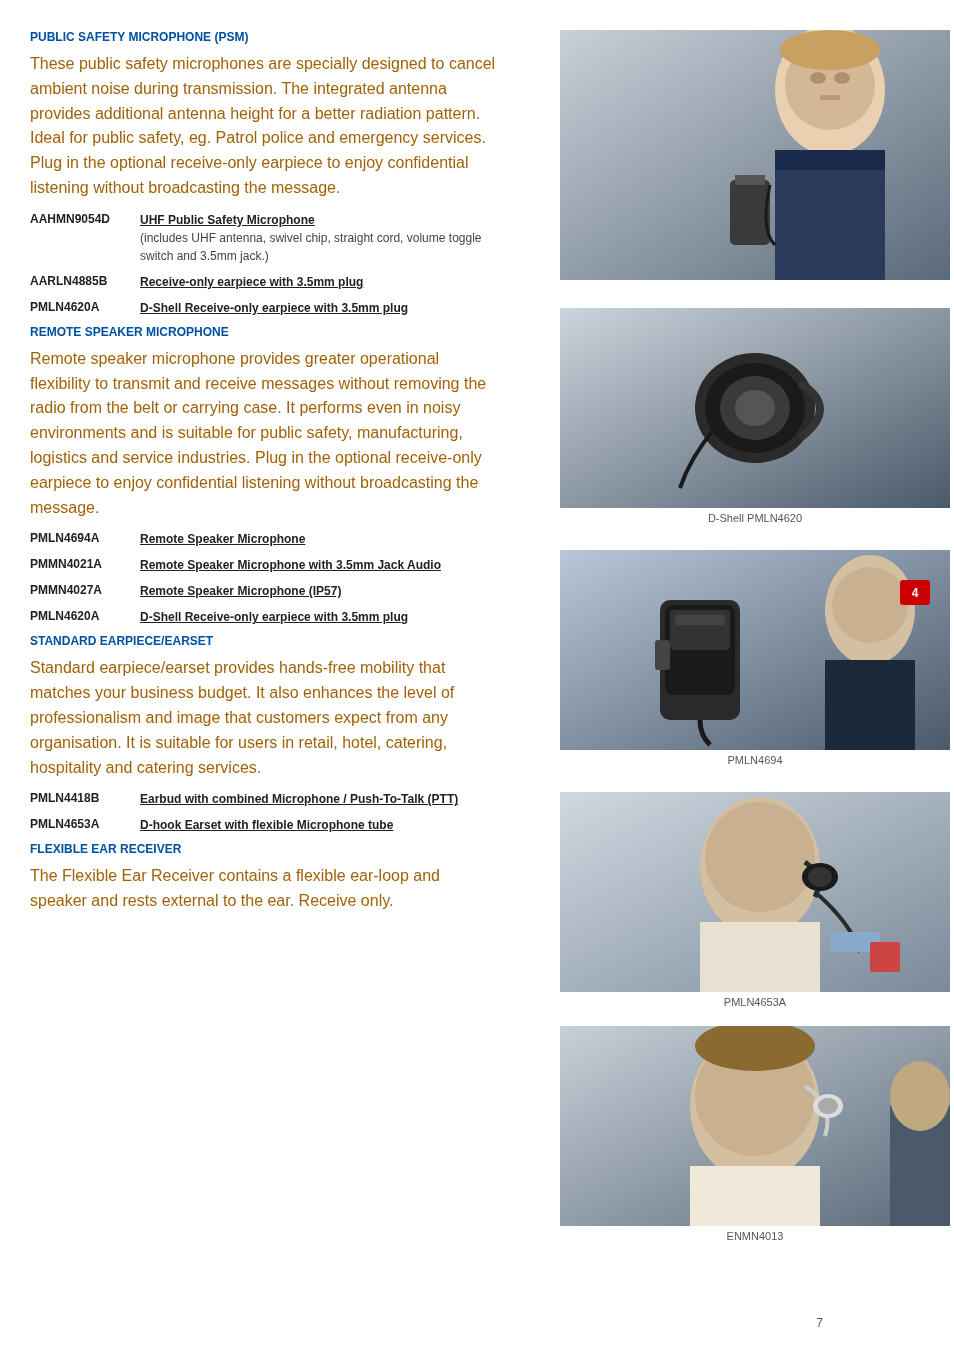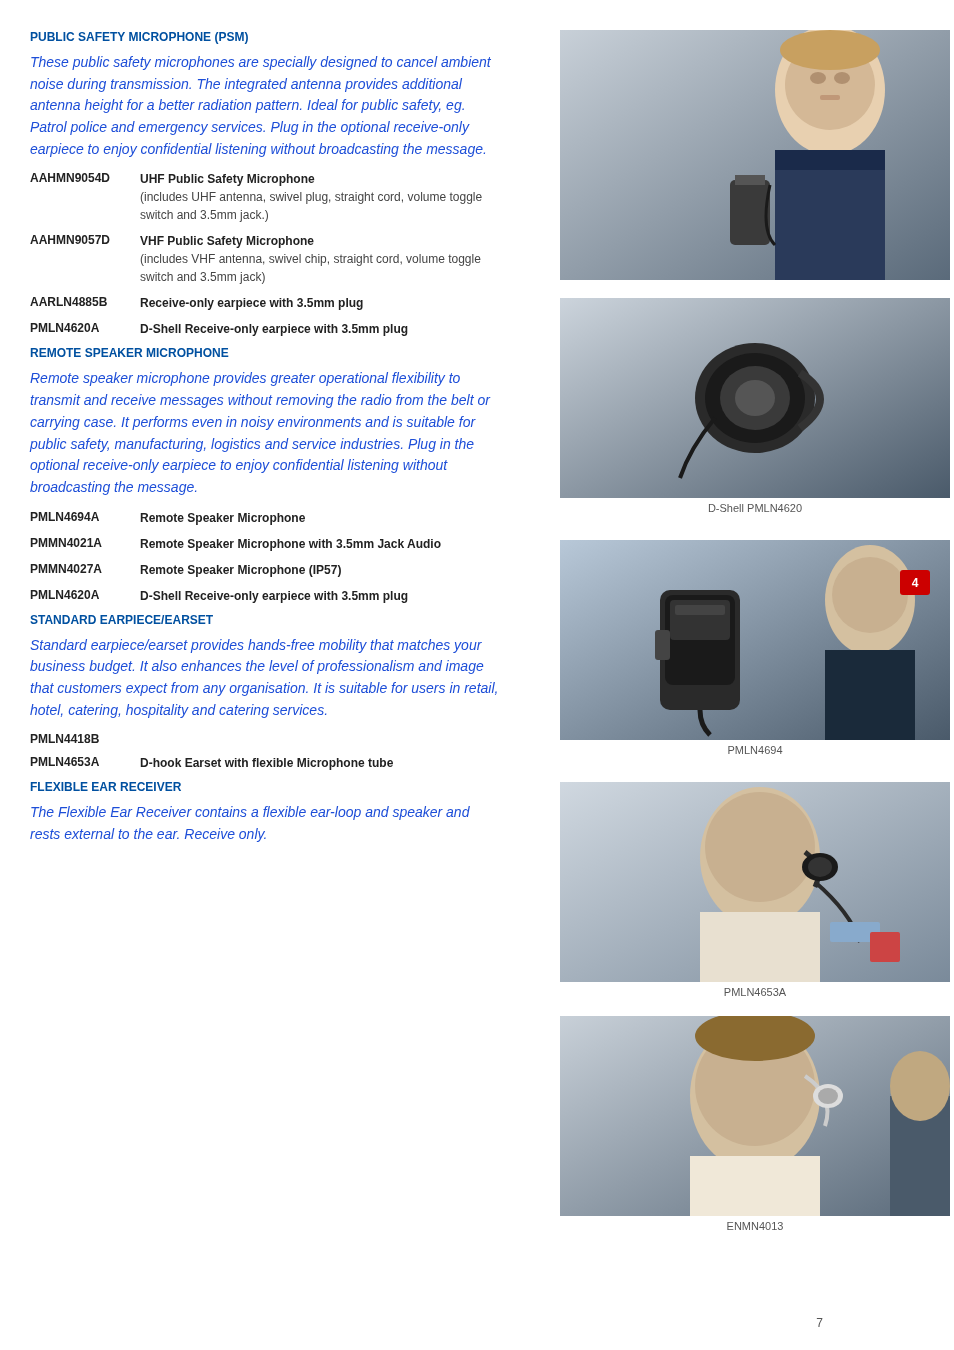--- a/index.html
+++ b/index.html
@@ -36,25 +36,24 @@
       font-weight: bold;
       color: #0050a0;
       text-transform: uppercase;
       margin-bottom: 8px;
       margin-top: 22px;
     }
     .section-title:first-child {
       margin-top: 0;
     }
     .section-desc {
-      font-size: 14px;
+      font-size: 16px;
       line-height: 1.55;
-      color: #1d4ed8;
+      color: #a16207;
       margin-bottom: 10px;
-      font-style: italic;
     }
     .product-row {
       display: flex;
       margin-bottom: 8px;
       align-items: flex-start;
     }
     .product-code {
       font-size: 12px;
       font-weight: bold;
       color: #222;
@@ -68,20 +67,21 @@
       flex: 1;
       line-height: 1.5;
     }
     .product-desc .sub-desc {
       font-weight: normal;
       display: block;
       color: #444;
     }
     .product-desc strong {
       font-weight: bold;
+      text-decoration: underline;
     }
     .image-block {
       margin-bottom: 18px;
       text-align: center;
     }
     .image-caption {
       font-size: 11px;
       color: #555;
       text-align: center;
       margin-top: 4px;
@@ -109,31 +109,24 @@
   <div class="left-col">
 
     <div class="section">
       <div class="section-title">PUBLIC SAFETY MICROPHONE (PSM)</div>
       <p class="section-desc">These public safety microphones are specially designed to cancel ambient noise during transmission. The integrated antenna provides additional antenna height for a better radiation pattern. Ideal for public safety, eg. Patrol police and emergency services. Plug in the optional receive-only earpiece to enjoy confidential listening without broadcasting the message.</p>
 
       <div class="product-row">
         <span class="product-code">AAHMN9054D</span>
         <span class="product-desc">
           <strong>UHF Public Safety Microphone</strong>
-          <span class="sub-desc">(includes UHF antenna, swivel plug, straight cord, volume toggle switch and 3.5mm jack.)</span>
-        </span>
-      </div>
-
-      <div class="product-row">
-        <span class="product-code">AAHMN9057D</span>
-        <span class="product-desc">
-          <strong>VHF Public Safety Microphone</strong>
-          <span class="sub-desc">(includes VHF antenna, swivel chip, straight cord, volume toggle switch and 3.5mm jack)</span>
-        </span>
-      </div>
+          <span class="sub-desc">(includes UHF antenna, swivel chip, straight cord, volume toggle switch and 3.5mm jack.)</span>
+        </span>
+      </div>
+
 
       <div class="product-row">
         <span class="product-code">AARLN4885B</span>
         <span class="product-desc">
           <strong>Receive-only earpiece with 3.5mm plug</strong>
         </span>
       </div>
 
       <div class="product-row">
         <span class="product-code">PMLN4620A</span>
@@ -175,20 +168,23 @@
         </span>
       </div>
     </div>
 
     <div class="section section-gap">
       <div class="section-title">STANDARD EARPIECE/EARSET</div>
       <p class="section-desc">Standard earpiece/earset provides hands-free mobility that matches your business budget. It also enhances the level of professionalism and image that customers expect from any organisation. It is suitable for users in retail, hotel, catering, hospitality and catering services.</p>
 
       <div class="product-row">
         <span class="product-code">PMLN4418B</span>
+        <span class="product-desc">
+          <strong>Earbud with combined Microphone / Push-To-Talk (PTT)</strong>
+        </span>
       </div>
 
       <div class="product-row">
         <span class="product-code">PMLN4653A</span>
         <span class="product-desc">
           <strong>D-hook Earset with flexible Microphone tube</strong>
         </span>
       </div>
 
     </div>
@@ -228,21 +224,21 @@
           <ellipse cx="282" cy="48" rx="8" ry="6" fill="#b09070"></ellipse>
           <rect x="260" y="65" width="20" height="5" fill="#c09878" rx="2"></rect>
 
           <ellipse cx="270" cy="20" rx="50" ry="20" fill="#c8a060"></ellipse>
 
           <path d="M 210 155 Q 200 200 215 215" stroke="#1a1a1a" stroke-width="3" fill="none"></path>
         </svg>
       </div>
     </div>
 
-    <div class="image-block" style="margin-top: 0;">
+    <div class="image-block" style="margin-top: 10px;">
       <div style="width:390px; height:200px; position:relative; overflow:hidden;">
         <svg width="390" height="200" viewBox="0 0 390 200">
           <defs>
             <linearGradient id="bg2" x1="0%" y1="0%" x2="100%" y2="100%">
               <stop offset="0%" style="stop-color:#ccd4dc"></stop>
               <stop offset="100%" style="stop-color:#4a5a6a"></stop>
             </linearGradient>
           </defs>
           <rect width="390" height="200" fill="url(#bg2)"></rect>
 

